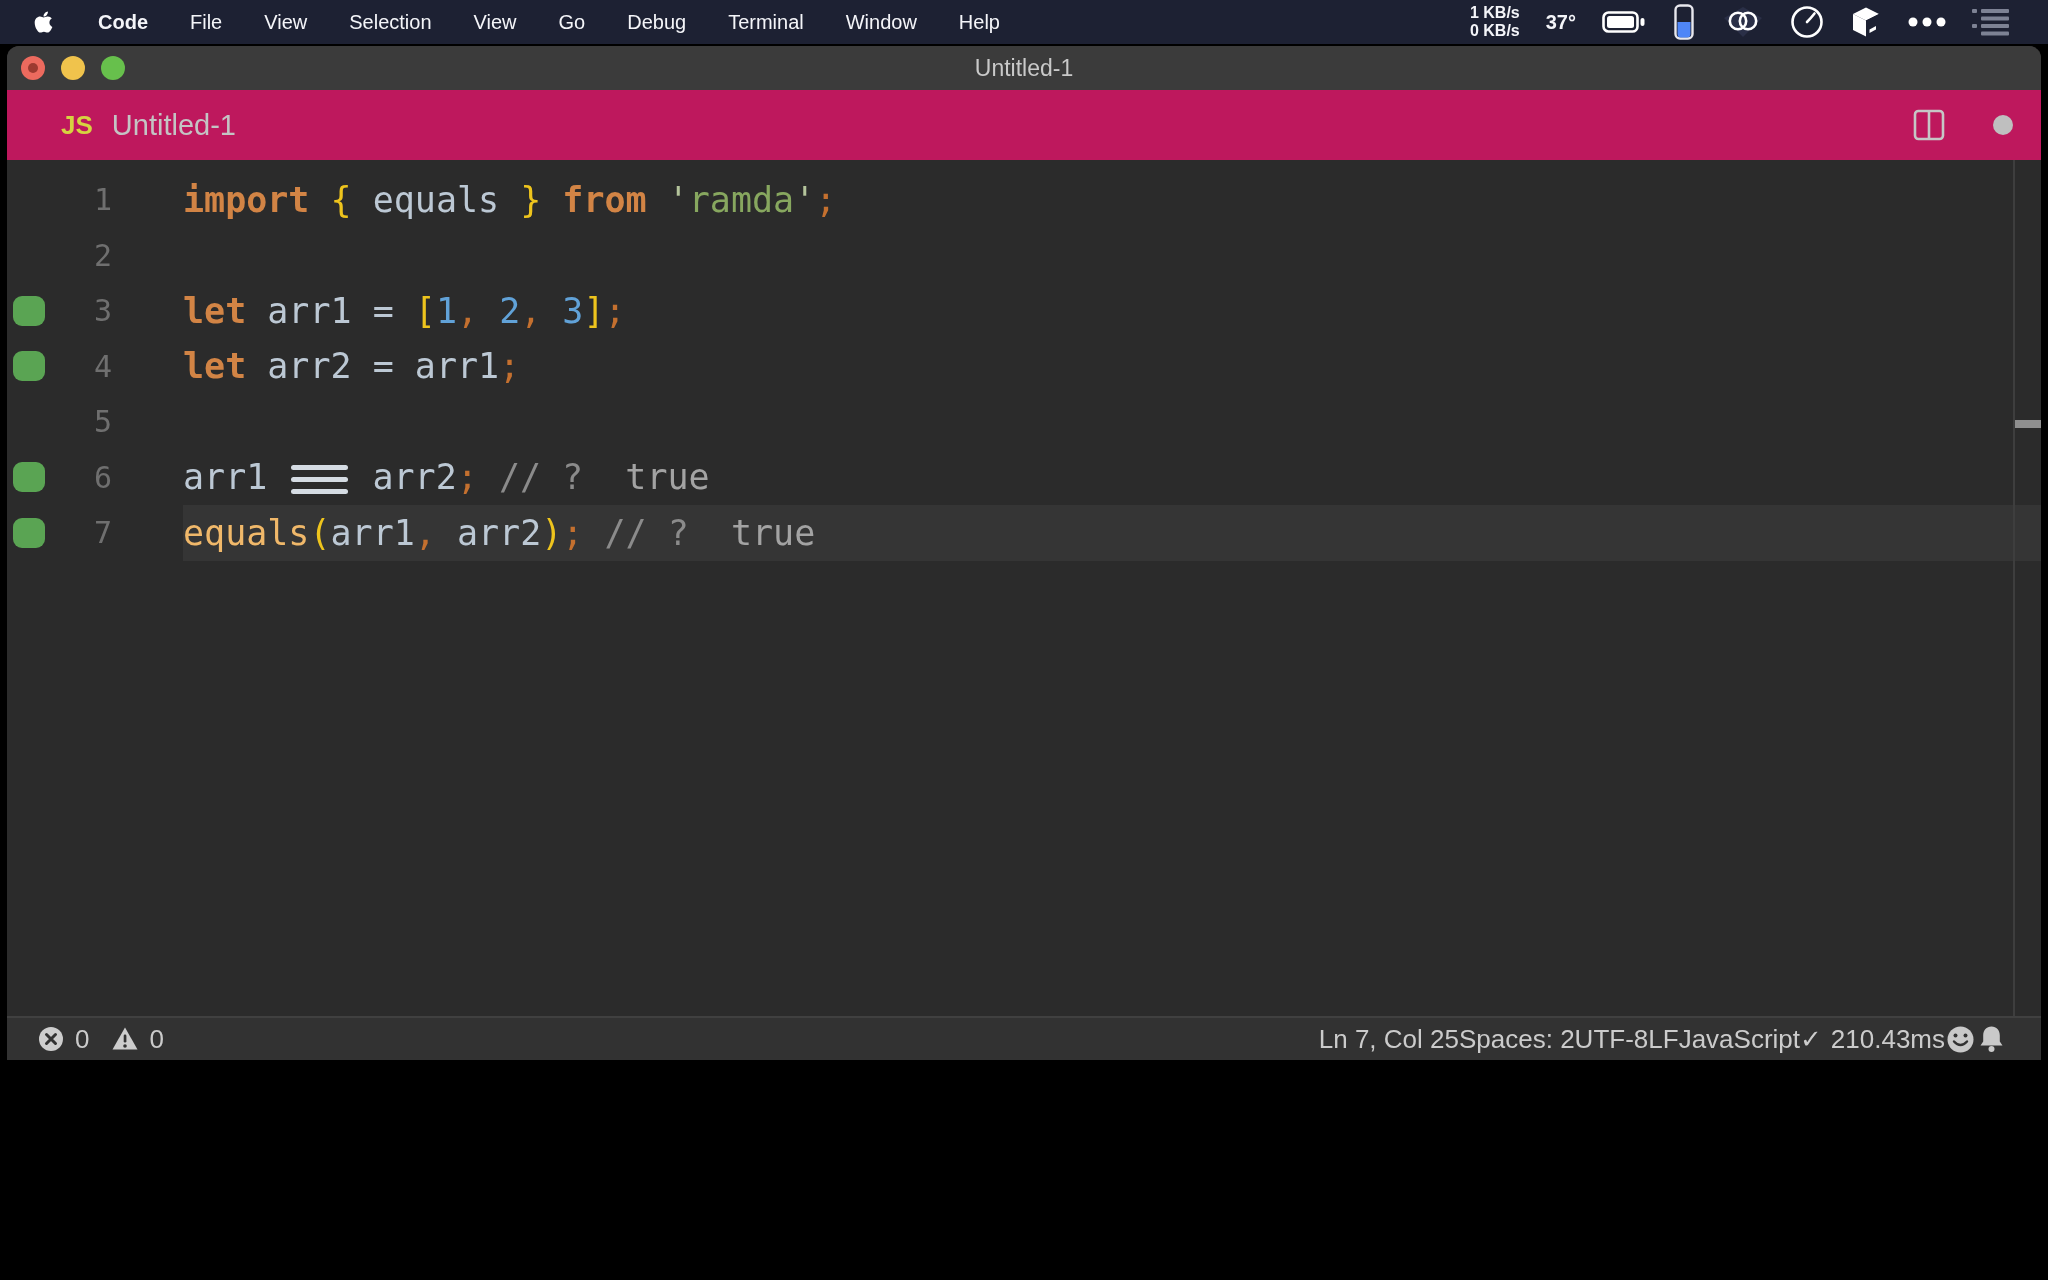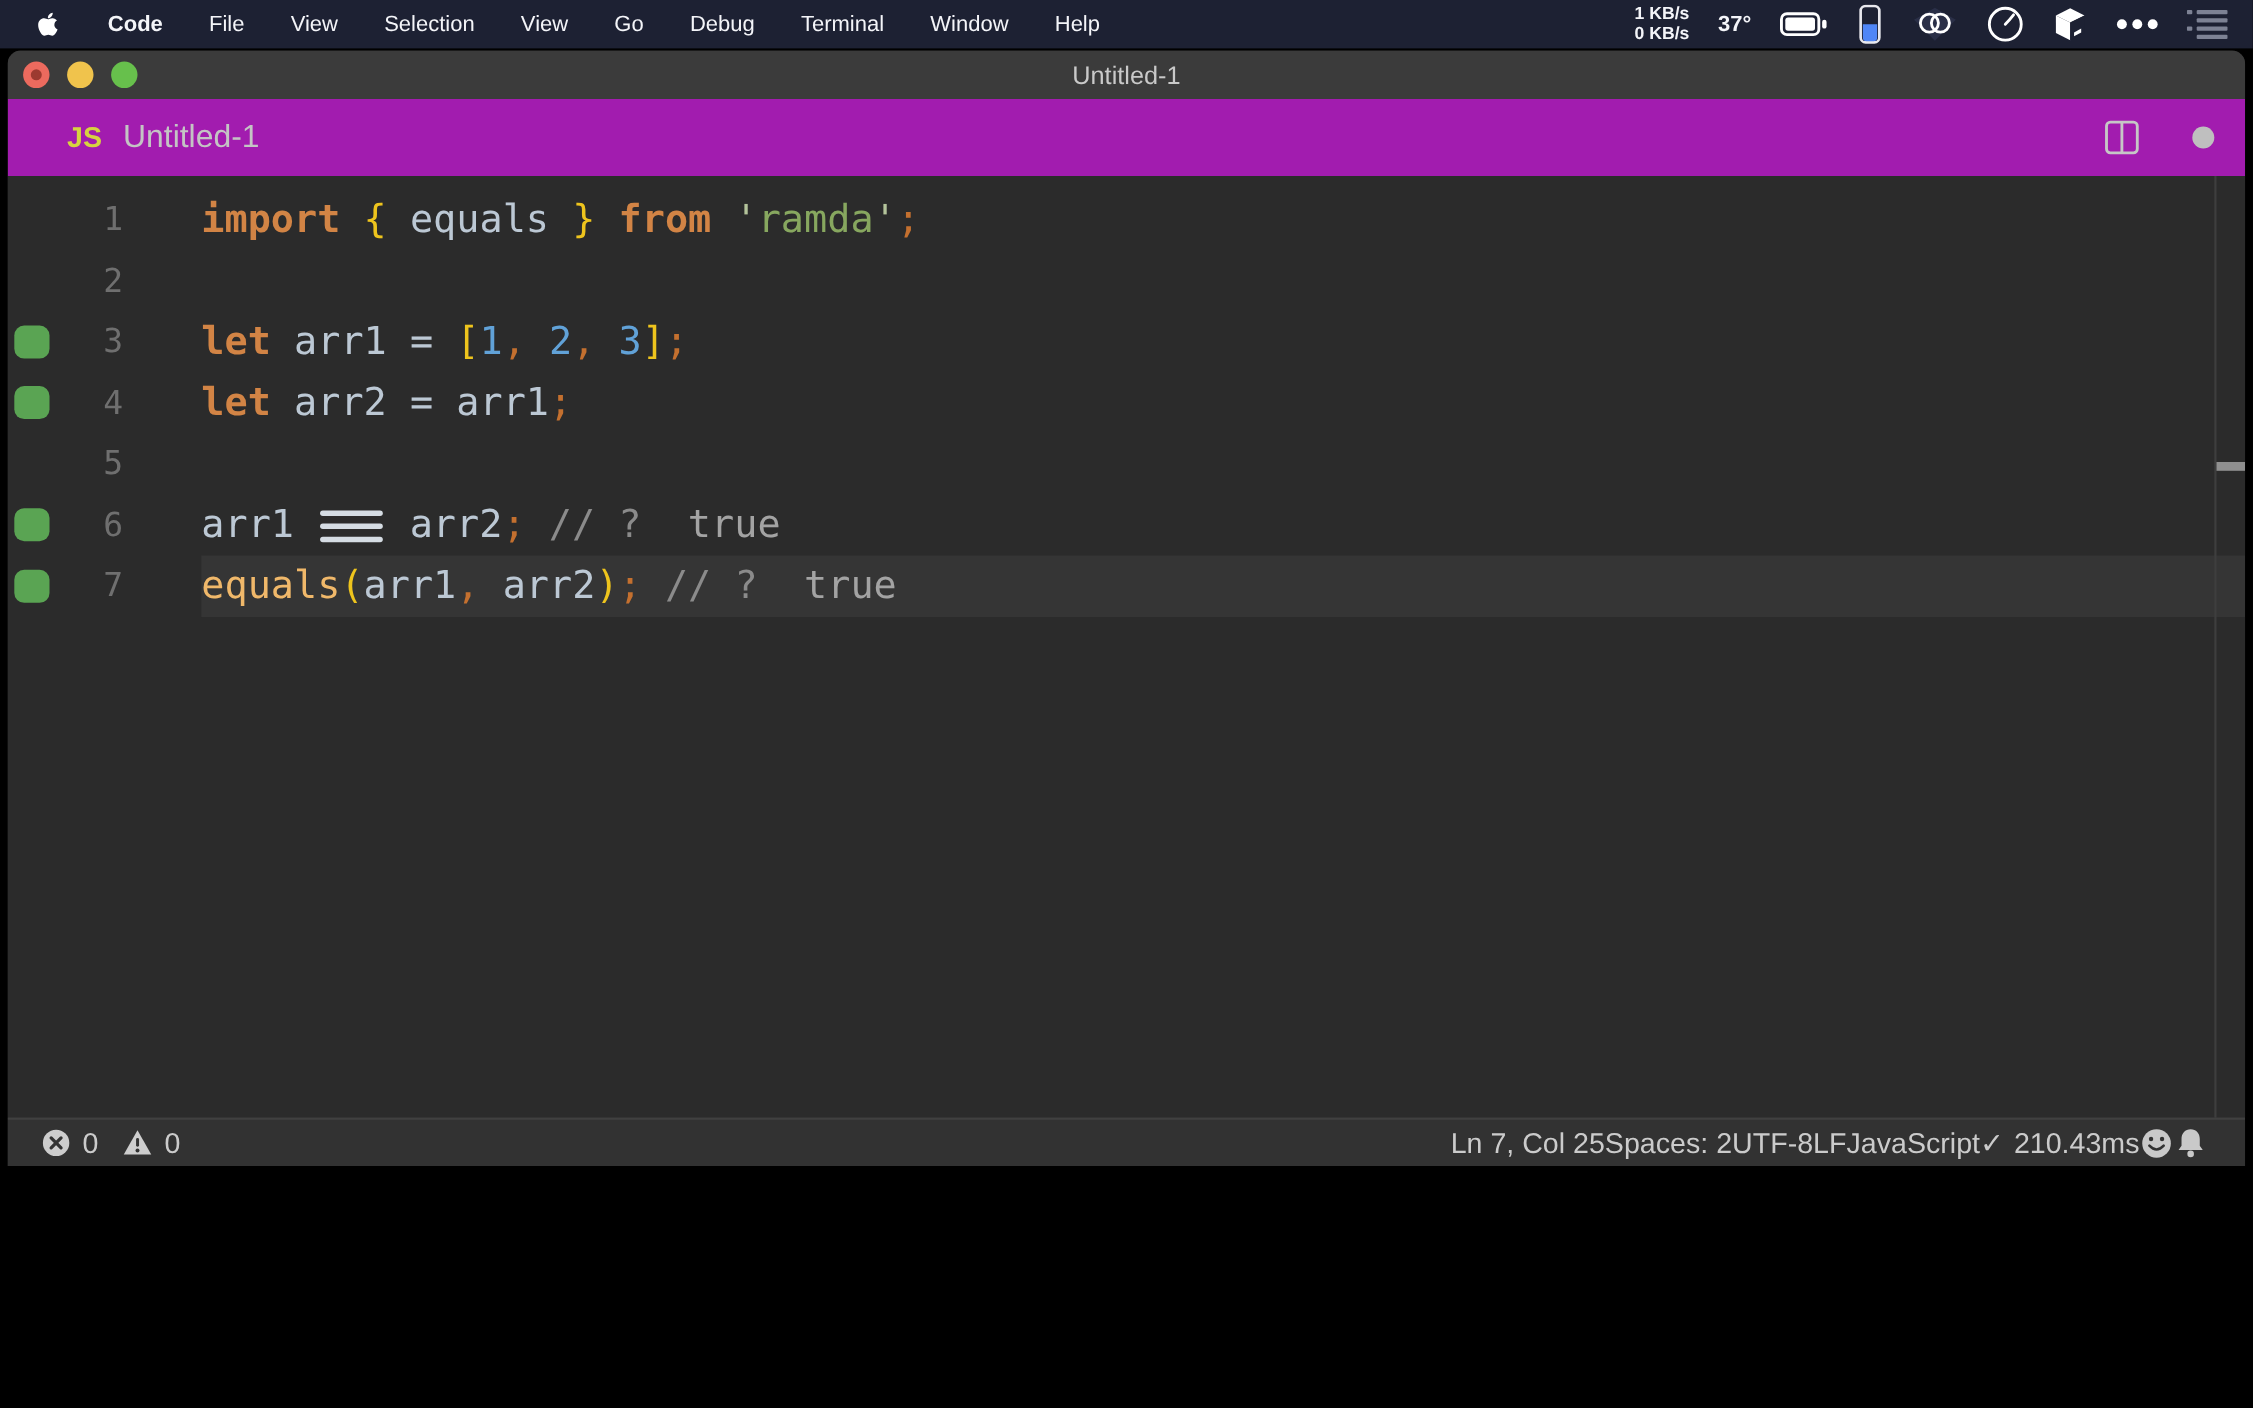--- a/index.html
+++ b/index.html
@@ -7,41 +7,41 @@
               font-family:"Liberation Sans", sans-serif; }
 
   
   .menubar { position:absolute; left:0; top:0; width:2048px; height:44px;
              background:#1d2133; display:flex; align-items:center; color:#f4f5f9; }
   .menubar .apple { padding:0 24px 0 34px; display:flex; align-items:center; }
   .menu-items { display:flex; align-items:center; height:100%; }
   .menu-item { padding:0 21px; font-size:20px; line-height:44px; cursor:default; }
   .menu-item.first { font-weight:bold; }
   .menubar-right { margin-left:auto; display:flex; align-items:center; gap:26px;
-                   padding-right:22px; }
+                   padding-right:38px; }
   .netspeed { text-align:right; font-size:16px; line-height:18px; font-weight:600; }
   .temp { font-size:20px; font-weight:600; }
   .mb-icon { display:flex; align-items:center; }
 
   
   .window { position:absolute; left:7px; top:46px; width:2034px; height:1014px;
             background:#2b2b2b; border-radius:12px 12px 0 0; overflow:hidden; }
 
   .titlebar { position:relative; height:44px; background:#3b3b3b; }
   .lights { position:absolute; left:14px; top:0; height:44px; display:flex;
             align-items:center; gap:16px; }
   .light { width:24px; height:24px; border-radius:50%; position:relative; }
   .light.red { background:#ec6a5e; }
   .light.red::after { content:""; position:absolute; left:7px; top:7px; width:10px;
                       height:10px; border-radius:50%; background:#9c3a30; }
   .light.yellow { background:#f0c34c; }
   .light.green { background:#67c04c; }
   .window-title { text-align:center; line-height:44px; font-size:23px; color:#c9c9c9; }
 
-  .tabstrip { position:relative; height:70px; background:#a21caf; }
+  .tabstrip { position:relative; height:70px; background:#be185d; }
   .tab { position:absolute; left:54px; top:0; height:70px; display:flex;
          align-items:center; gap:19px; }
   .js-badge { color:#d6d340; font-size:26px; font-weight:bold;
               font-family:"Liberation Sans", sans-serif; }
   .tab-label { color:#c4c4c4; font-size:29px; }
   .split-btn { position:absolute; left:1906px; top:19px; }
   .dirty-dot { position:absolute; left:1986px; top:25px; width:20px; height:20px;
                border-radius:50%; background:#bfbfbf; }
 
   

